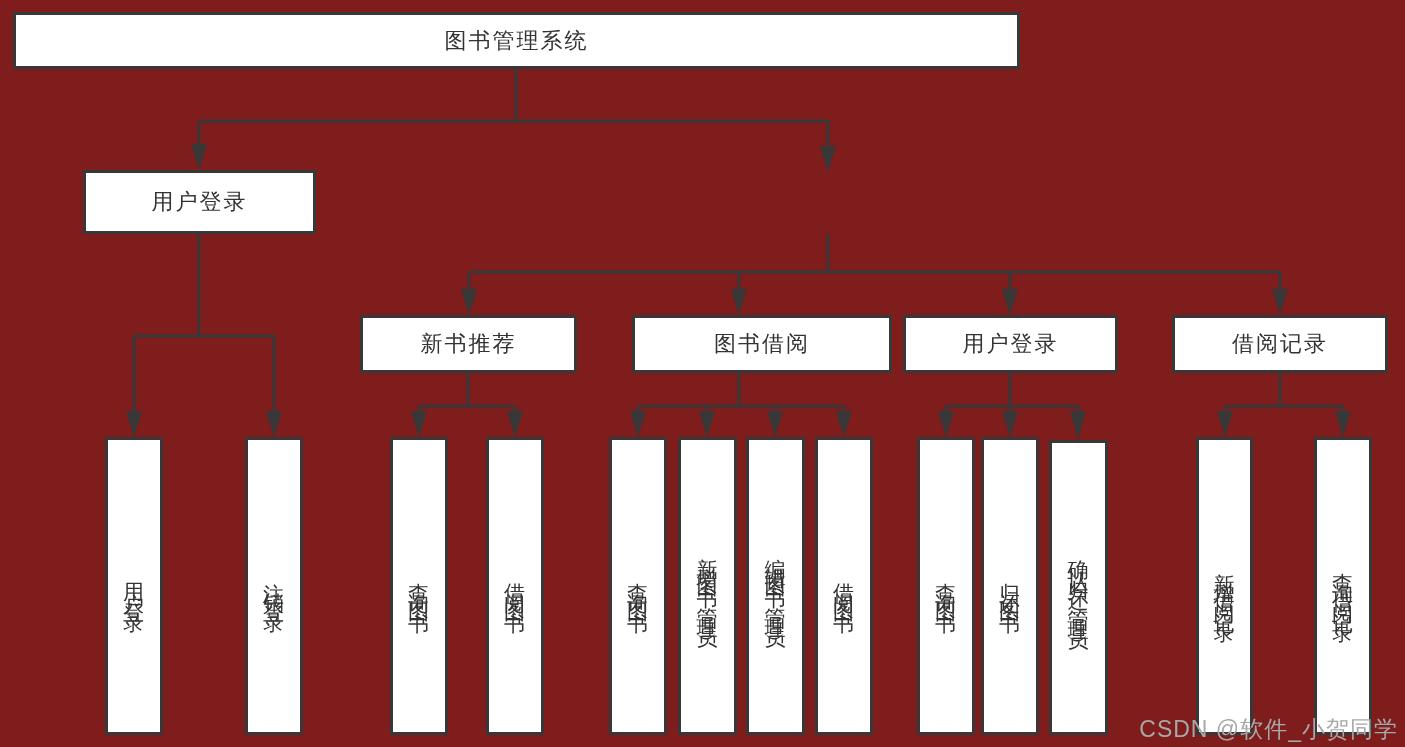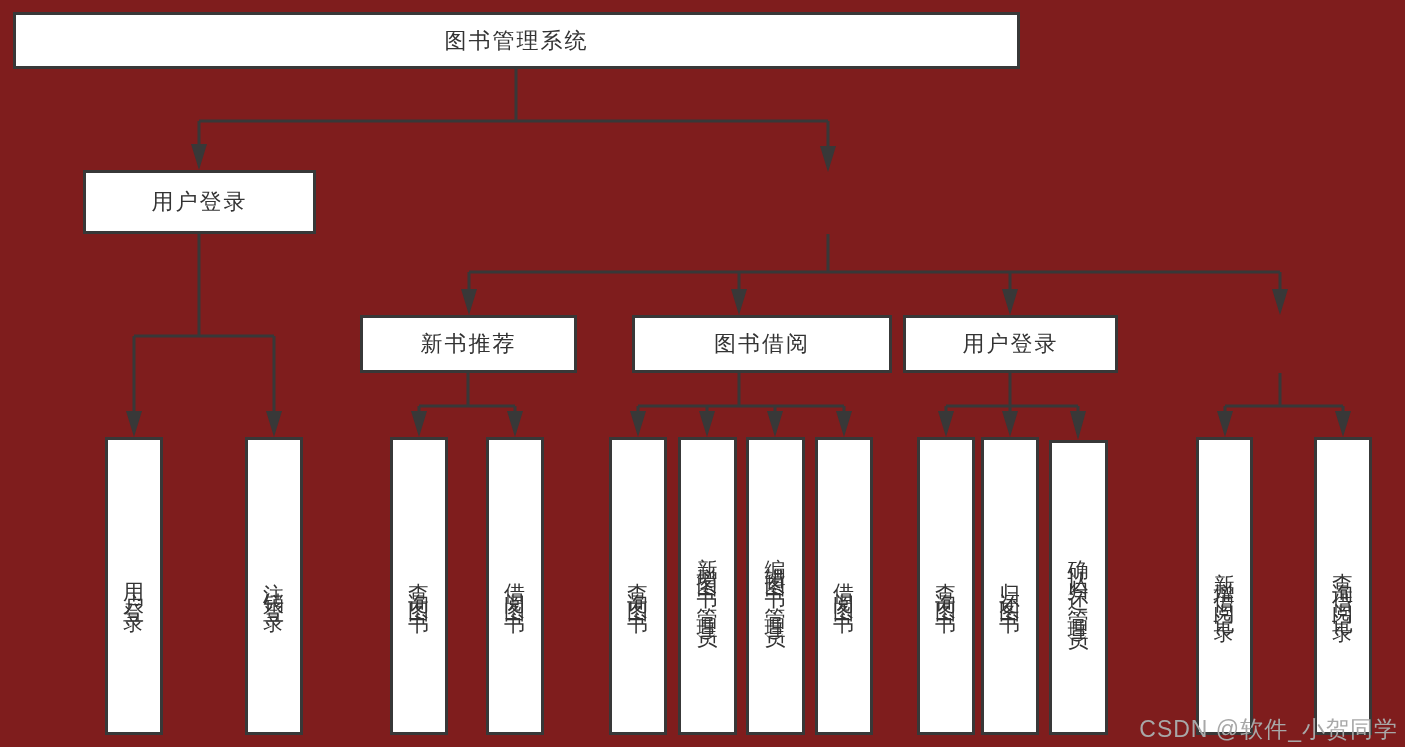--- a/index.html
+++ b/index.html
@@ -127,20 +127,21 @@
     </g>
   </svg>
 
   <div class="node" style="left:13px; top:12px; width:1007px; height:57px;">图书管理系统</div>
 
   <div class="node" style="left:83px; top:170px; width:233px; height:64px;">用户登录</div>
 
   <div class="node" style="left:360px; top:315px; width:217px; height:58px;">新书推荐</div>
   <div class="node" style="left:632px; top:315px; width:260px; height:58px;">图书借阅</div>
   <div class="node" style="left:903px; top:315px; width:215px; height:58px;">用户登录</div>
+  <div class="node" style="left:1172px; top:315px; width:216px; height:58px;">借阅记录</div>
 
   <div class="vnode" style="left:105px; top:437px; width:58px; height:298px;">
     <span class="vtext">用户登录</span>
   </div>
   <div class="vnode" style="left:245px; top:437px; width:58px; height:298px;">
     <span class="vtext">注销登录</span>
   </div>
 
   <div class="vnode" style="left:390px; top:437px; width:58px; height:298px;">
     <span class="vtext">查询图书</span>

